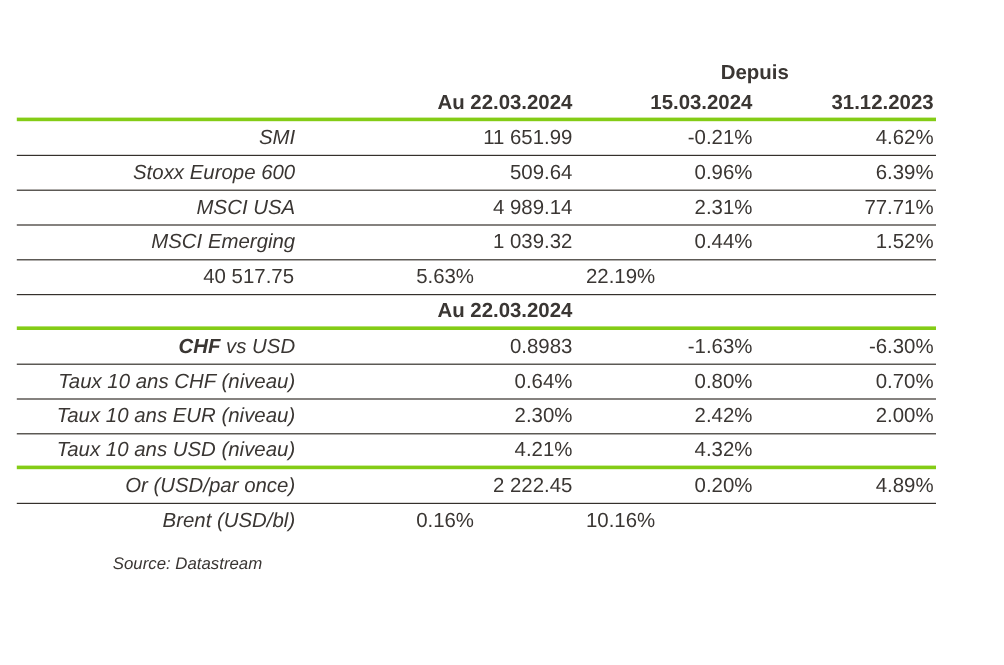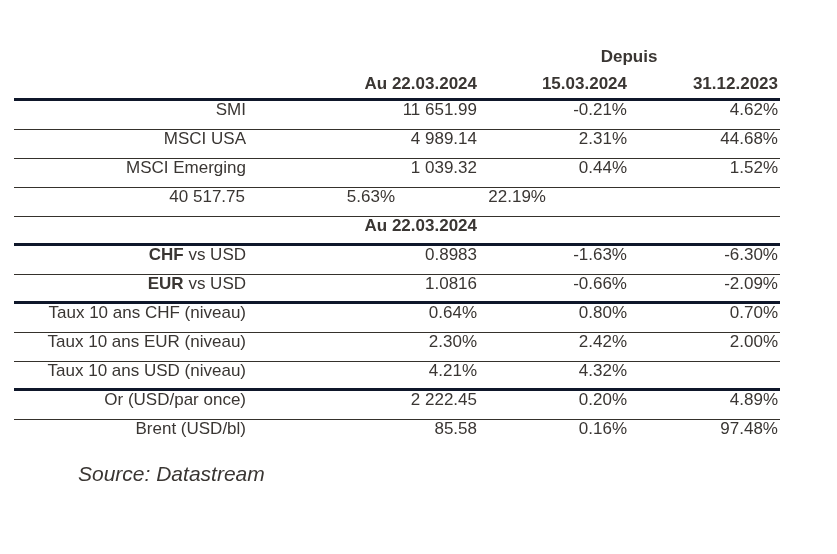--- a/index.html
+++ b/index.html
@@ -15,38 +15,39 @@
     overflow: hidden;
   }
   .table {
     margin: 48px 0 0 14px;
     width: 766px;
     font-size: 17px;
     line-height: 1.1;
   }
   .row {
     display: flex;
+    align-items: center;
     height: 29px;
     box-sizing: border-box;
   }
   .hdr-depuis { height: 27px; }
   .hdr-cols   { height: 26px; }
-  .c1 { width: 232px; text-align: right; box-sizing: border-box; }
+  .c1 { width: 232px; text-align: right; box-sizing: border-box; font-style: italic; }
   .c2 { width: 232px; text-align: right; box-sizing: border-box; padding-right: 1px; }
   .c3 { width: 150px; text-align: right; box-sizing: border-box; padding-right: 1px; }
   .c4 { width: 152px; text-align: right; box-sizing: border-box; padding-right: 2px; }
   .spacer-c12 { width: 464px; }
   .c34 { width: 302px; text-align: center; }
   .thin  { border-bottom: 1px solid #35312c; }
-  .thick { border-bottom: 3px solid #0f172a; }
+  .thick { border-bottom: 3px solid #84cc16; }
   .bold  { font-weight: bold; }
   .source {
-    margin: 13px 0 0 64px;
+    margin: 13px 0 0 80px;
     font-style: italic;
-    font-size: 21px;
+    font-size: 14px;
     color: #3a3633;
   }
 </style>
 </head>
 <body>
 
 <div class="table">
 
   <div class="row hdr-depuis">
     <div class="spacer-c12"></div>
@@ -60,26 +61,32 @@
     <div class="c4 bold">31.12.2023</div>
   </div>
 
   <div class="row thin">
     <div class="c1"><span class="bold"></span><span>SMI</span></div>
     <div class="c2">11 651.99</div>
     <div class="c3">-0.21%</div>
     <div class="c4">4.62%</div>
   </div>
 
+  <div class="row thin">
+    <div class="c1"><span class="bold"></span><span>Stoxx Europe 600</span></div>
+    <div class="c2">509.64</div>
+    <div class="c3">0.96%</div>
+    <div class="c4">6.39%</div>
+  </div>
 
   <div class="row thin">
     <div class="c1"><span class="bold"></span><span>MSCI USA</span></div>
     <div class="c2">4 989.14</div>
     <div class="c3">2.31%</div>
-    <div class="c4">44.68%</div>
+    <div class="c4">77.71%</div>
   </div>
 
   <div class="row thin">
     <div class="c1"><span class="bold"></span><span>MSCI Emerging</span></div>
     <div class="c2">1 039.32</div>
     <div class="c3">0.44%</div>
     <div class="c4">1.52%</div>
   </div>
 
   <div class="row thin">
@@ -95,26 +102,20 @@
     <div class="c4"></div>
   </div>
 
   <div class="row thin">
     <div class="c1"><span class="bold">CHF</span><span> vs USD</span></div>
     <div class="c2">0.8983</div>
     <div class="c3">-1.63%</div>
     <div class="c4">-6.30%</div>
   </div>
 
-  <div class="row thick">
-    <div class="c1"><span class="bold">EUR</span><span> vs USD</span></div>
-    <div class="c2">1.0816</div>
-    <div class="c3">-0.66%</div>
-    <div class="c4">-2.09%</div>
-  </div>
 
   <div class="row thin">
     <div class="c1"><span class="bold"></span><span>Taux 10 ans CHF (niveau)</span></div>
     <div class="c2">0.64%</div>
     <div class="c3">0.80%</div>
     <div class="c4">0.70%</div>
   </div>
 
   <div class="row thin">
     <div class="c1"><span class="bold"></span><span>Taux 10 ans EUR (niveau)</span></div>
@@ -131,20 +132,19 @@
 
   <div class="row thin">
     <div class="c1"><span class="bold"></span><span>Or (USD/par once)</span></div>
     <div class="c2">2 222.45</div>
     <div class="c3">0.20%</div>
     <div class="c4">4.89%</div>
   </div>
 
   <div class="row">
     <div class="c1"><span class="bold"></span><span>Brent (USD/bl)</span></div>
-    <div class="c2">85.58</div>
     <div class="c3">0.16%</div>
-    <div class="c4">97.48%</div>
+    <div class="c4">10.16%</div>
   </div>
 
   <div class="source">Source: Datastream</div>
 
 </div>
 
 </body></html>

